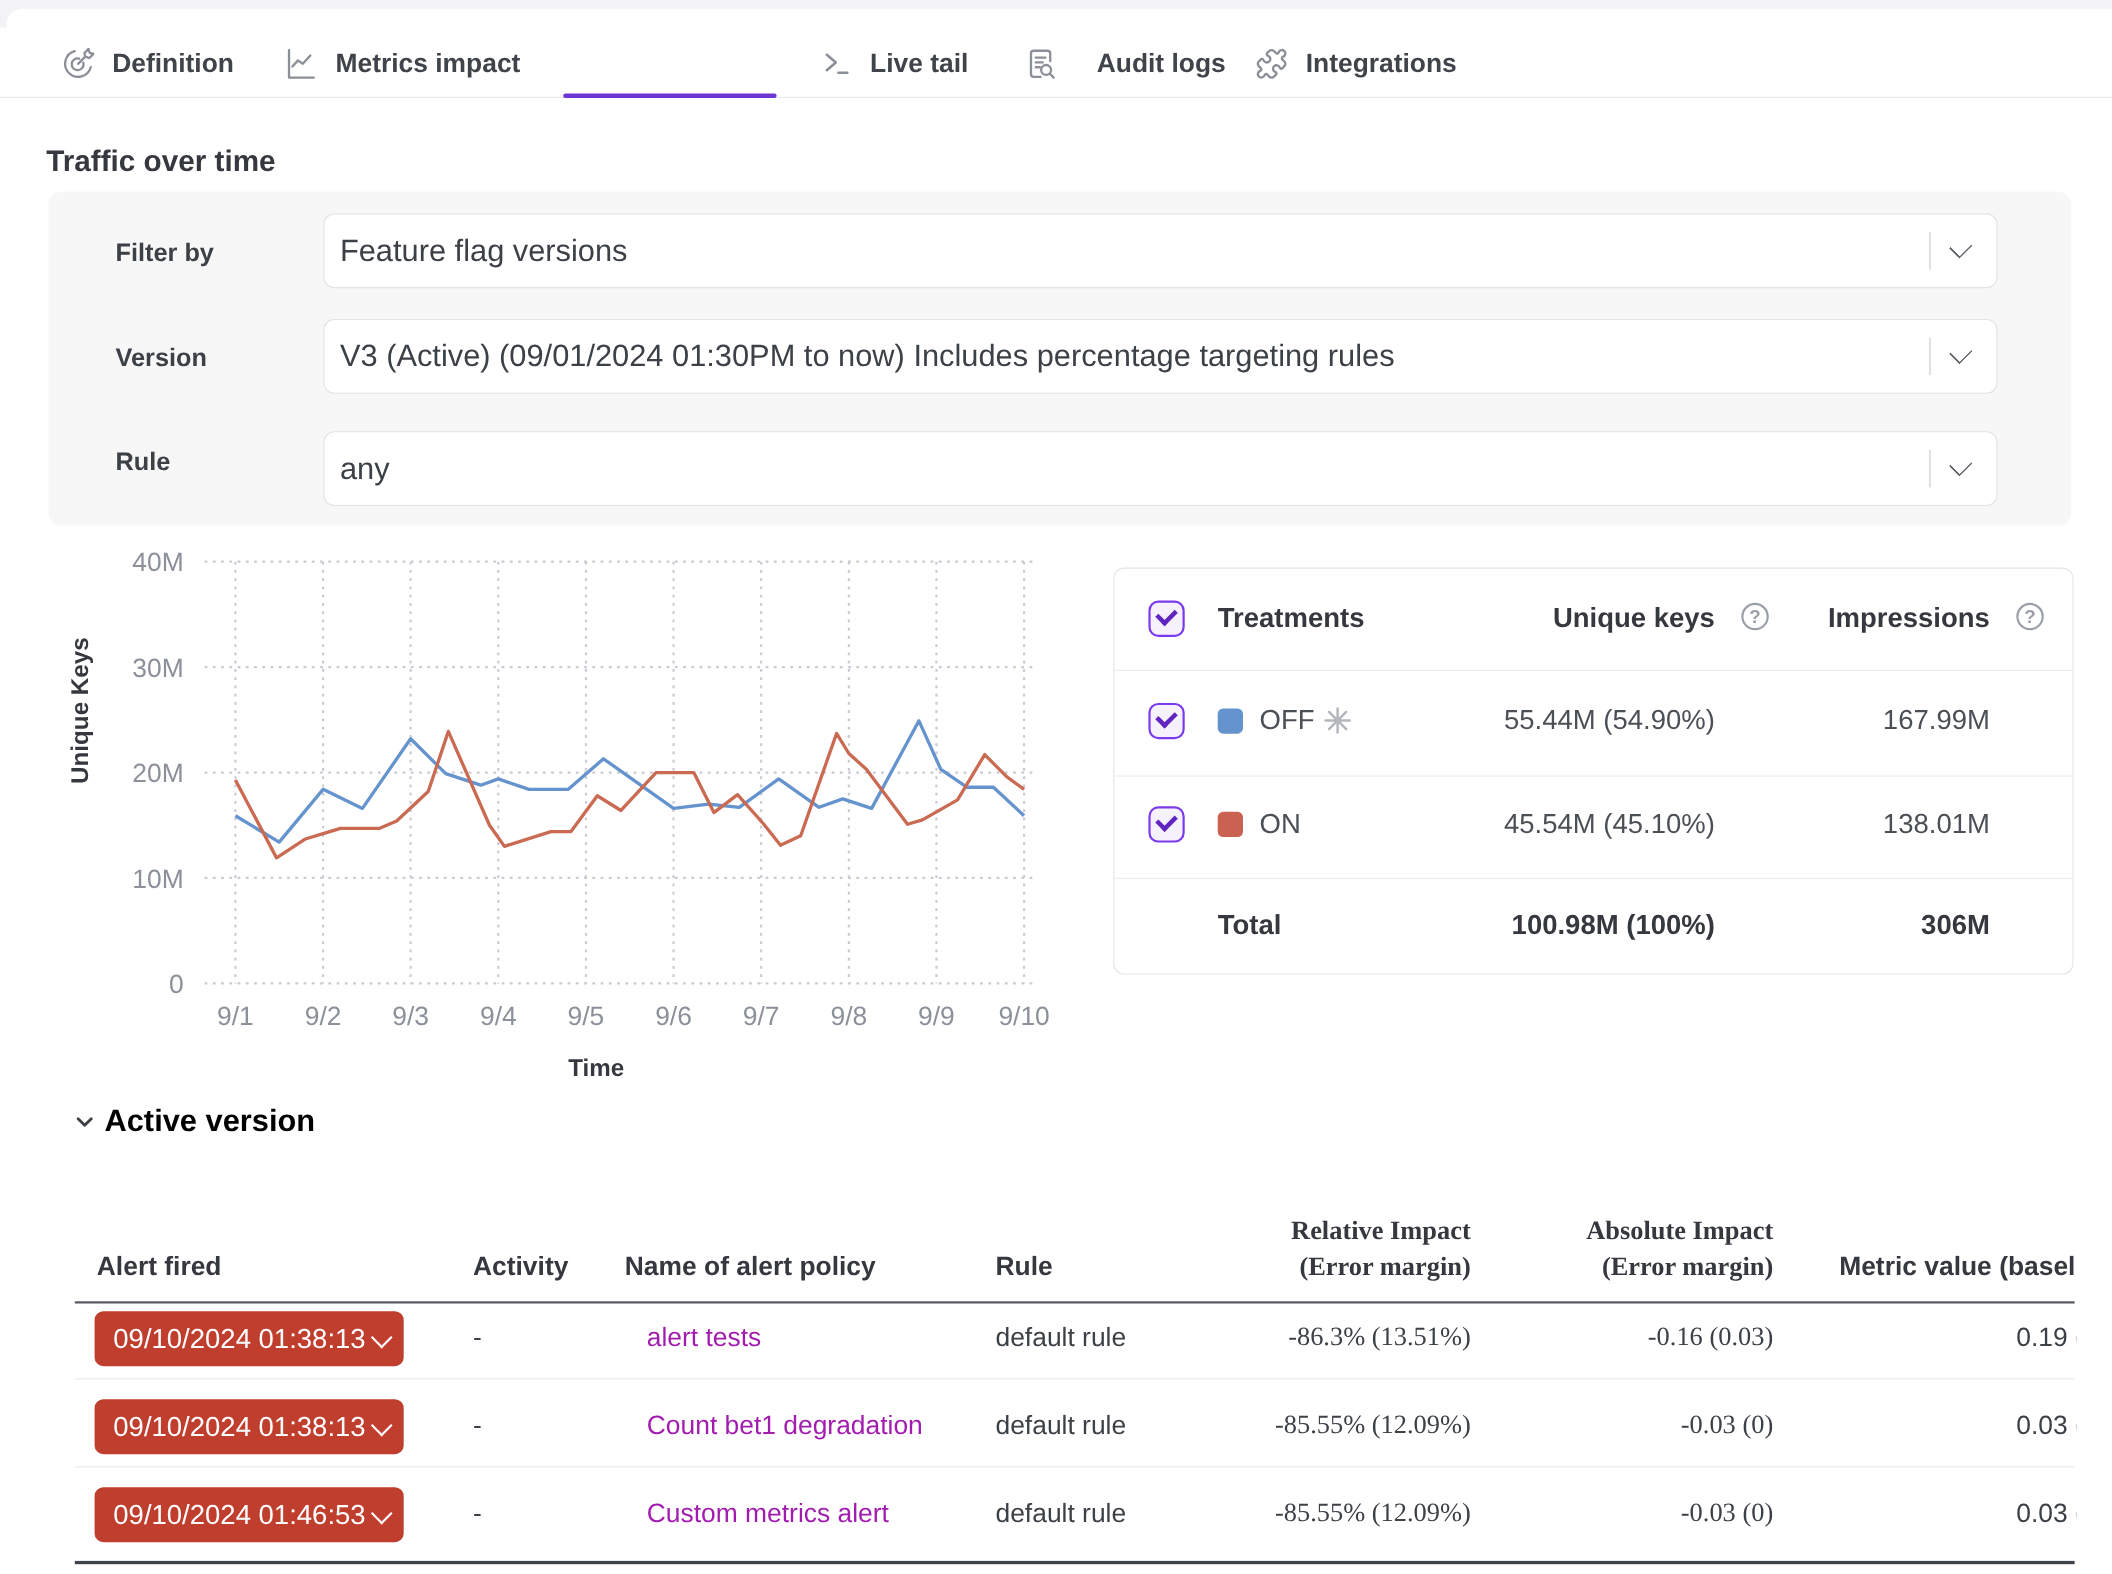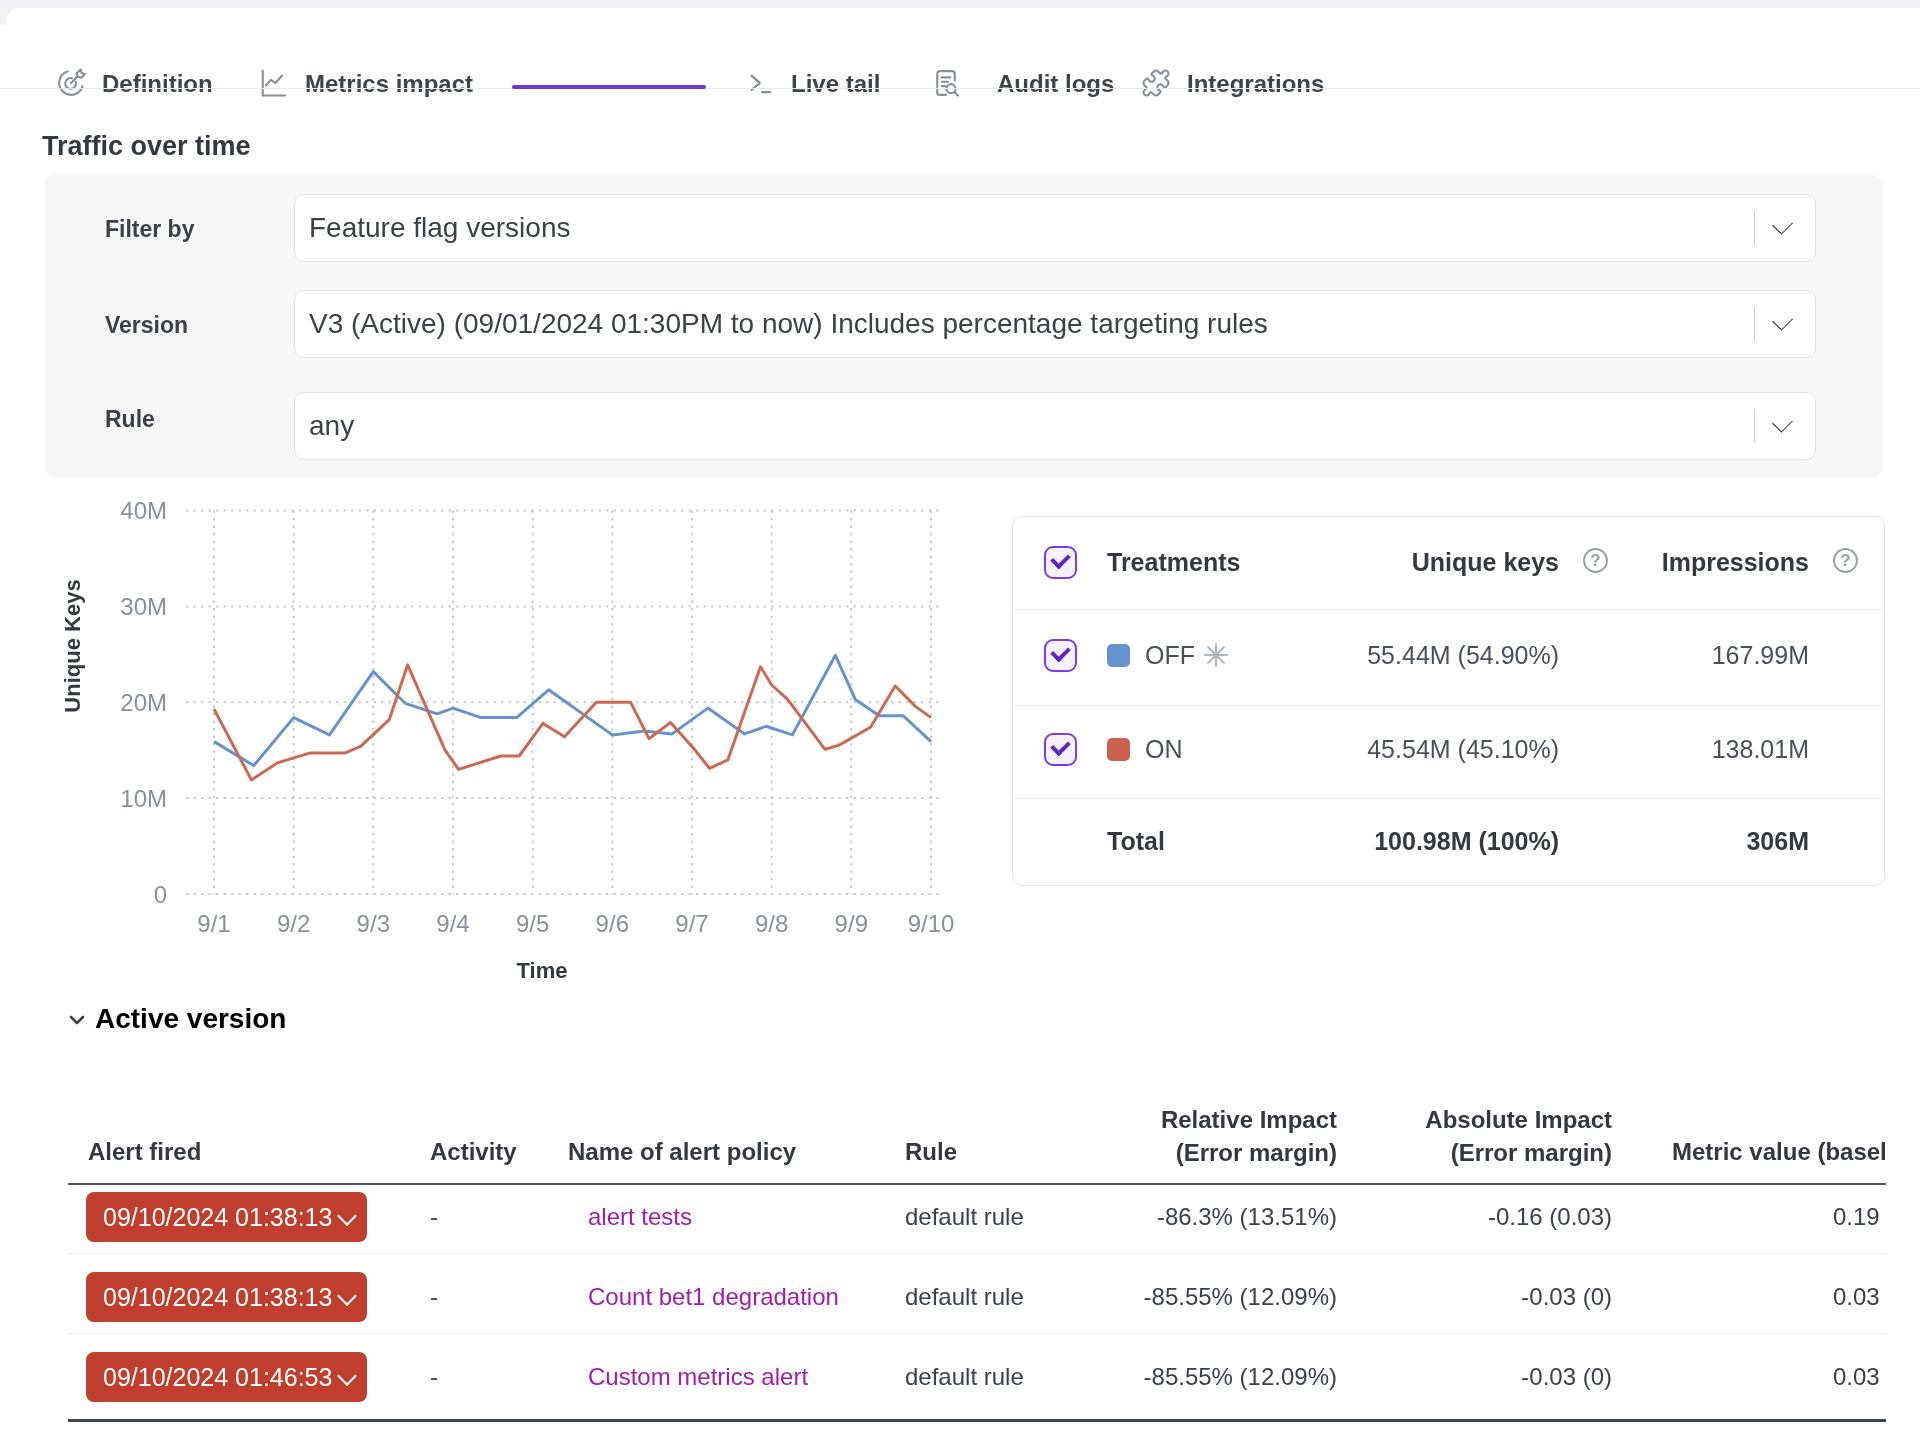--- a/index.html
+++ b/index.html
@@ -1,31 +1,31 @@
 <!DOCTYPE html>
 <html><head>
 <meta charset="utf-8">
 <style>
 * { margin:0; padding:0; box-sizing:border-box; }
 html,body { width:1920px; height:1431px; overflow:hidden; background:#fff; }
 body { font-family:"Liberation Sans", sans-serif; color:#3c4047; position:relative; }
 .abs { position:absolute; }
 .b { font-weight:bold; }
-.r { text-align:right; }
+.r { text-align:right;font-family:Liberation Serif, serif; }
 </style>
 </head>
 <body>
 
 <div class="abs" style="left:0;top:0;width:1920px;height:9px;background:#f3f3f5;"></div>
 <div class="abs" style="left:0;top:9px;width:16px;height:16px;background:#f3f3f5;"></div>
 <div class="abs" style="left:6px;top:8px;width:1914px;height:40px;background:#fff;border-radius:14px 0 0 0;"></div>
 
 <div id="tabbar" class="abs" style="left:0;top:9px;width:1920px;height:80px;background:transparent;">
   <style>
-    .tab { position:absolute; top:9px; height:80px; display:flex; align-items:flex-end; font-size:24px; font-weight:bold; color:#3f434a; }
+    .tab { position:absolute; top:9px; height:80px; display:flex; align-items:center; font-size:24px; font-weight:bold; color:#3f434a; }
     .tab svg { margin-right:16px; }
   </style>
   <div class="tab" style="left:56px;">
     <svg width="30" height="30" viewBox="0 0 24 24" fill="none" stroke="#8b8f98" stroke-width="1.7" stroke-linecap="round" stroke-linejoin="round">
       <path d="M21.2 14.5 A9.5 9.5 0 1 1 9.5 2.8"></path>
       <path d="M15.8 11.2 A4.3 4.3 0 1 1 12.8 8.2"></path>
       <path d="M12 12 L17.2 6.8"></path>
       <path d="M17.2 6.8 l-0.6 -2.6 l3 -3 l0.8 2.8 l2.8 0.8 l-3 3 z"></path>
     </svg>
     <span>Definition</span>

